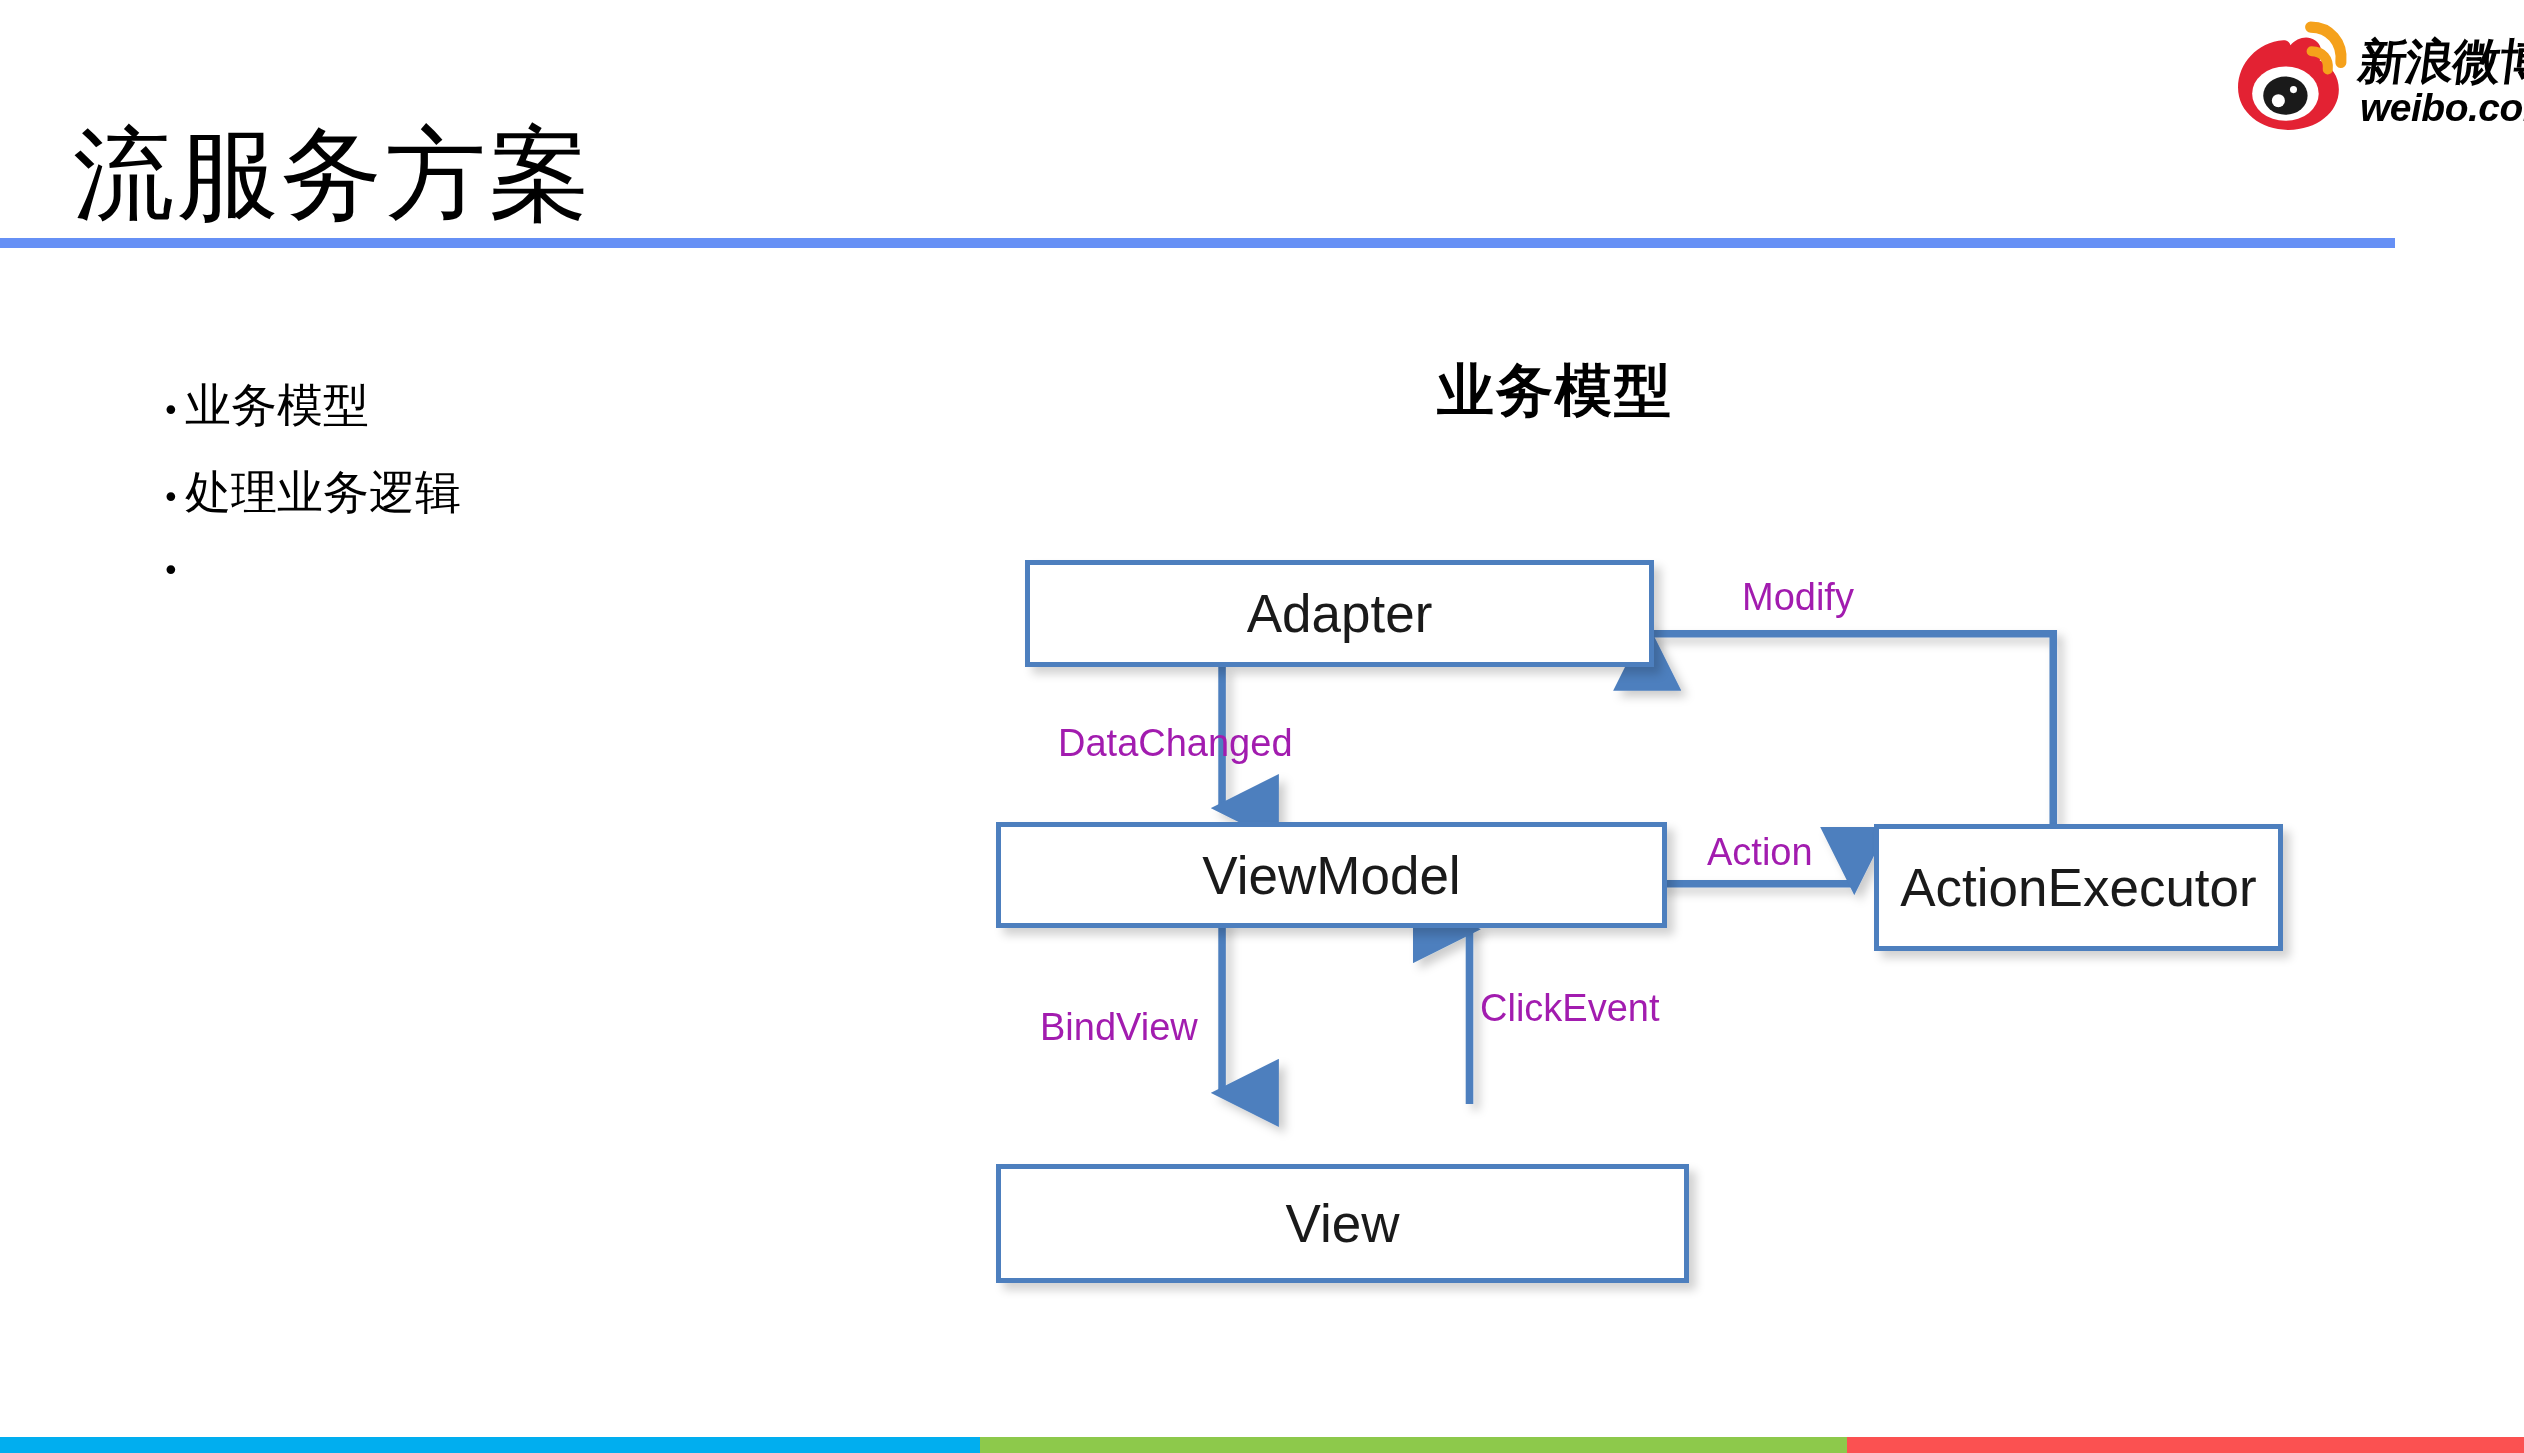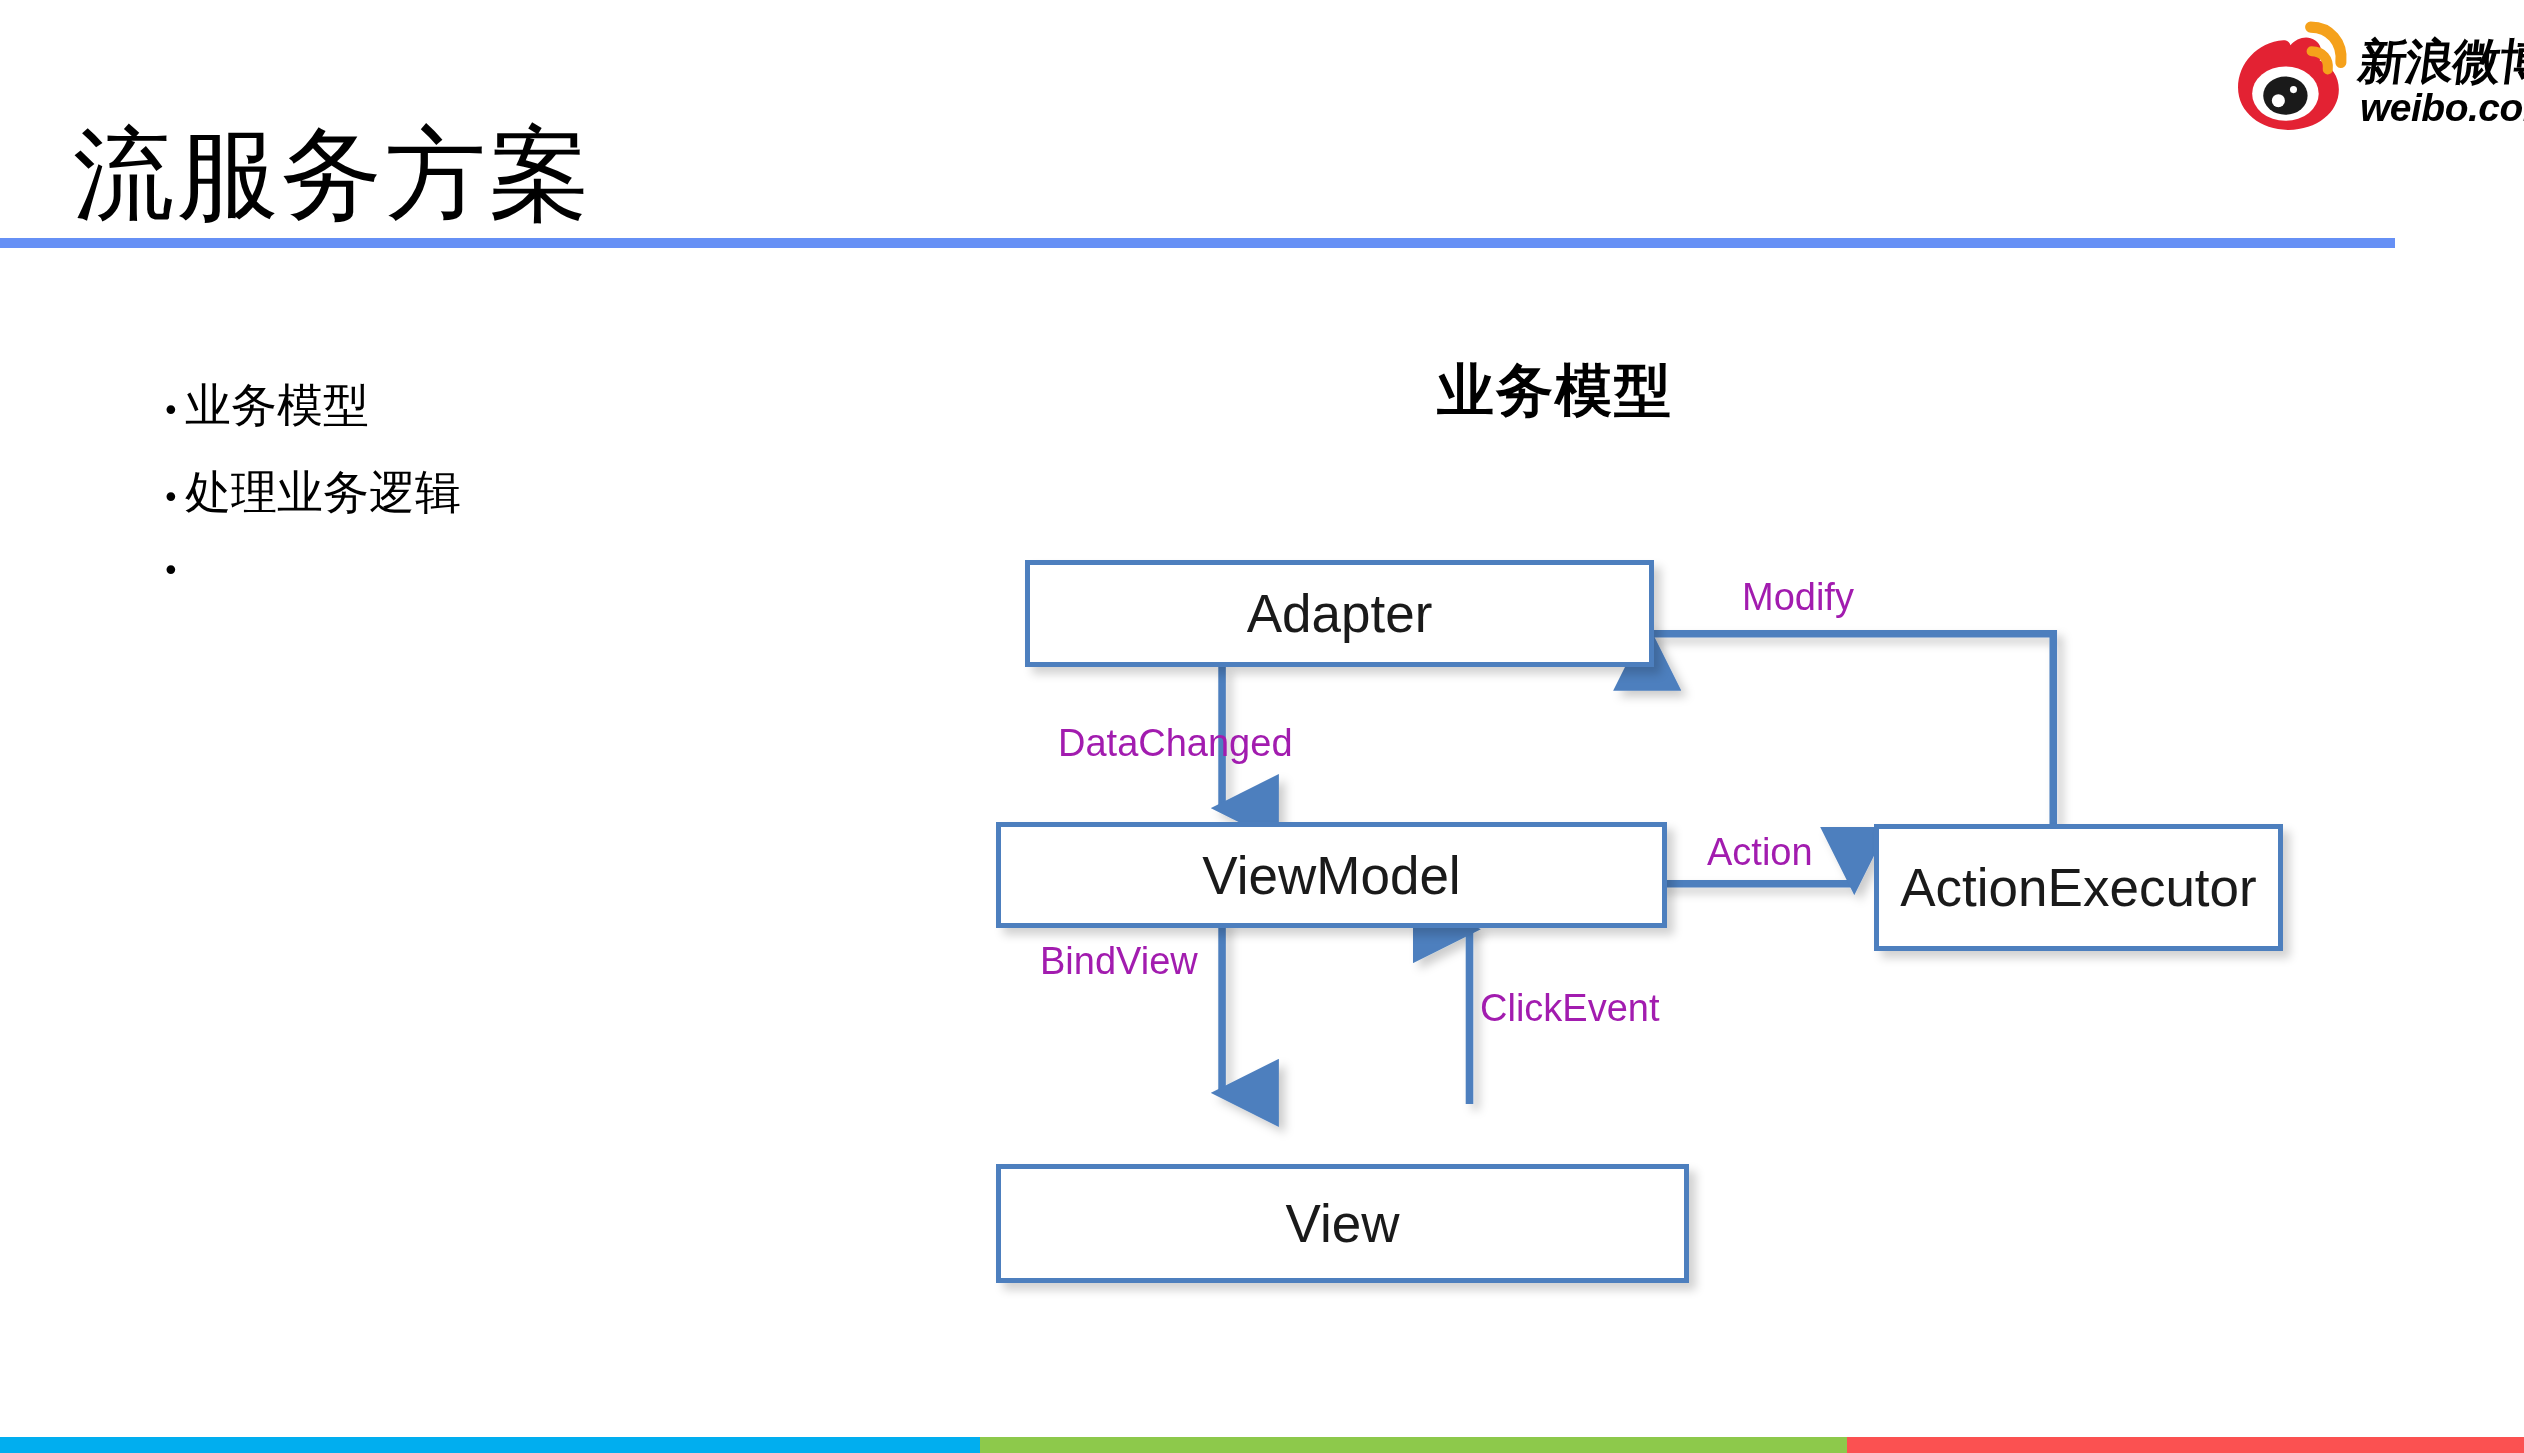--- a/index.html
+++ b/index.html
@@ -43,21 +43,21 @@
   #node-adapter        {left:997px;top:560px;width:619px;height:97px;margin-left:28px;}
   #node-viewmodel      {left:996px;top:822px;width:661px;height:96px;}
   #node-actionexecutor {left:1874px;top:824px;width:399px;height:117px;}
   #node-view           {left:996px;top:1164px;width:683px;height:109px;}
 
   .edge-label{position:absolute;font-size:38px;white-space:nowrap;color:#a21caf;
      font-family:"Liberation Sans","DejaVu Sans",sans-serif;}
   #label-datachanged {left:1058px;top:722px;}
   #label-modify      {left:1742px;top:576px;}
   #label-action      {left:1707px;top:831px;}
-  #label-bindview    {left:1040px;top:940px;}
+  #label-bindview    {left:1040px;top:1006px;}
   #label-clickevent  {left:1480px;top:987px;}
 
   
   #bottom-bars{position:absolute;left:0;top:1437px;width:2585px;height:17px;display:flex;}
   #bar-blue {width:980px;height:17px;background:#01aeef;}
   #bar-green{width:867px;height:17px;background:#8dc94b;}
   #bar-red  {flex:1;height:17px;background:#fb5151;}
 </style>
 </head>
 <body>

